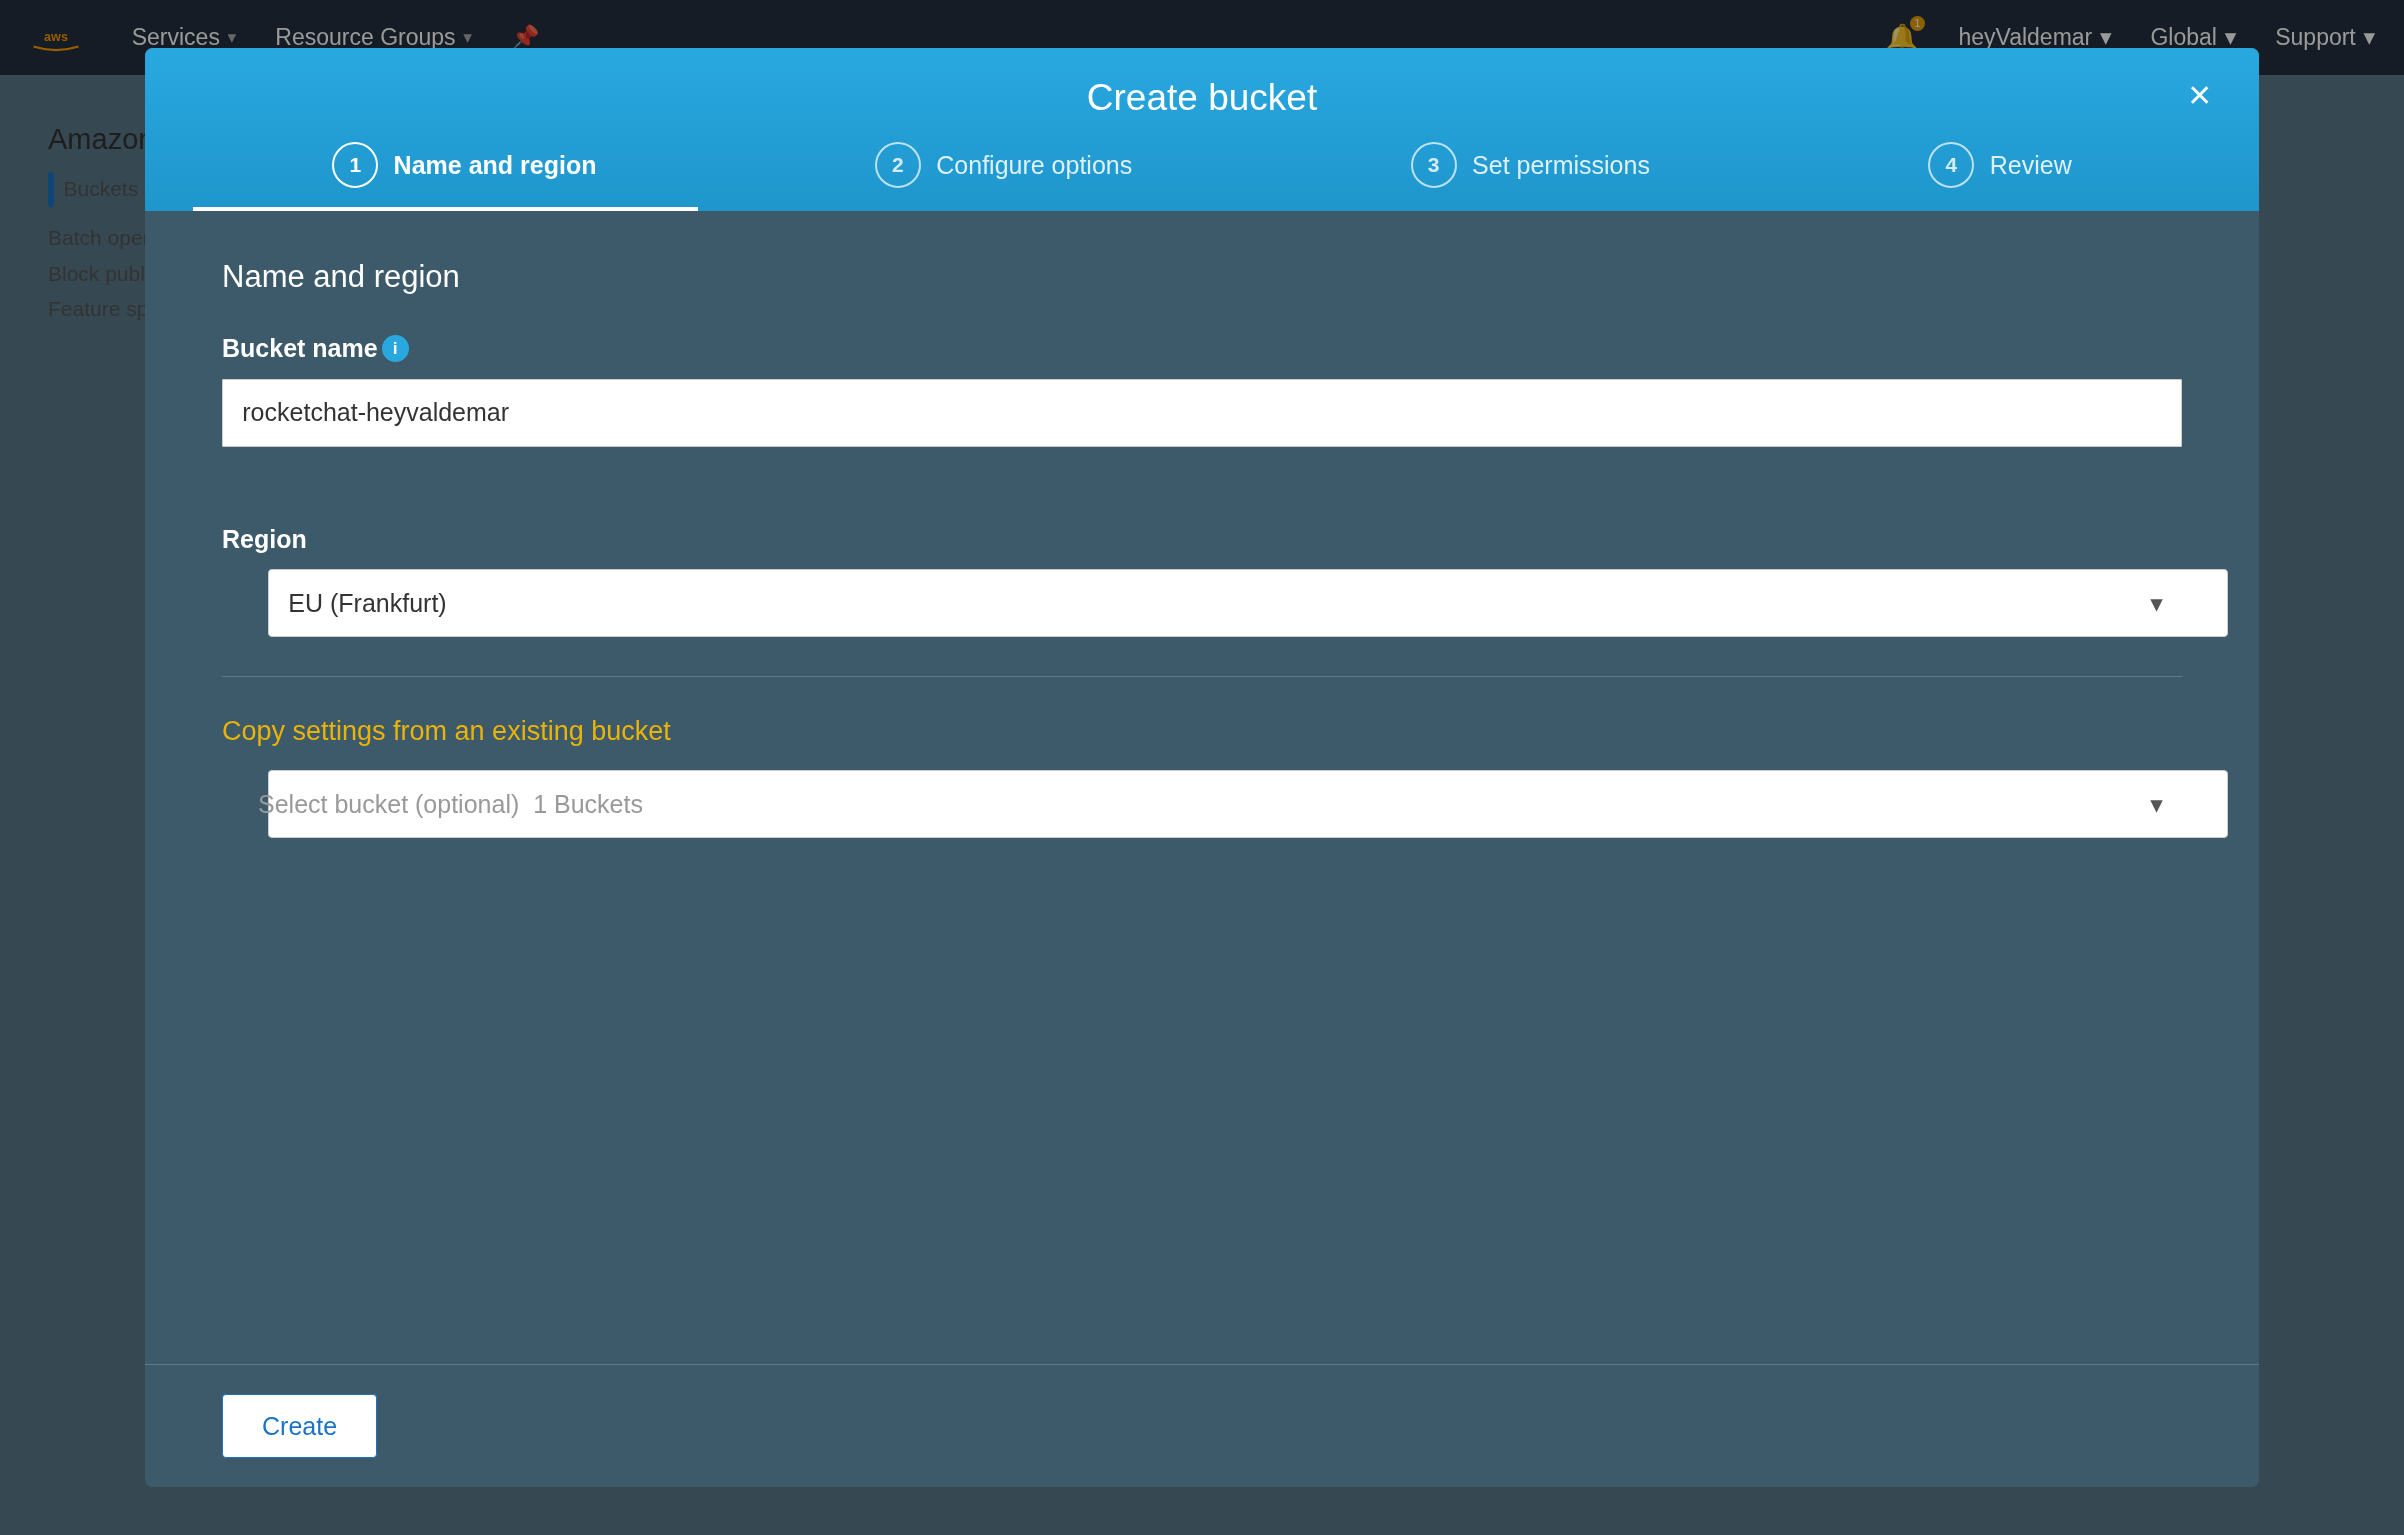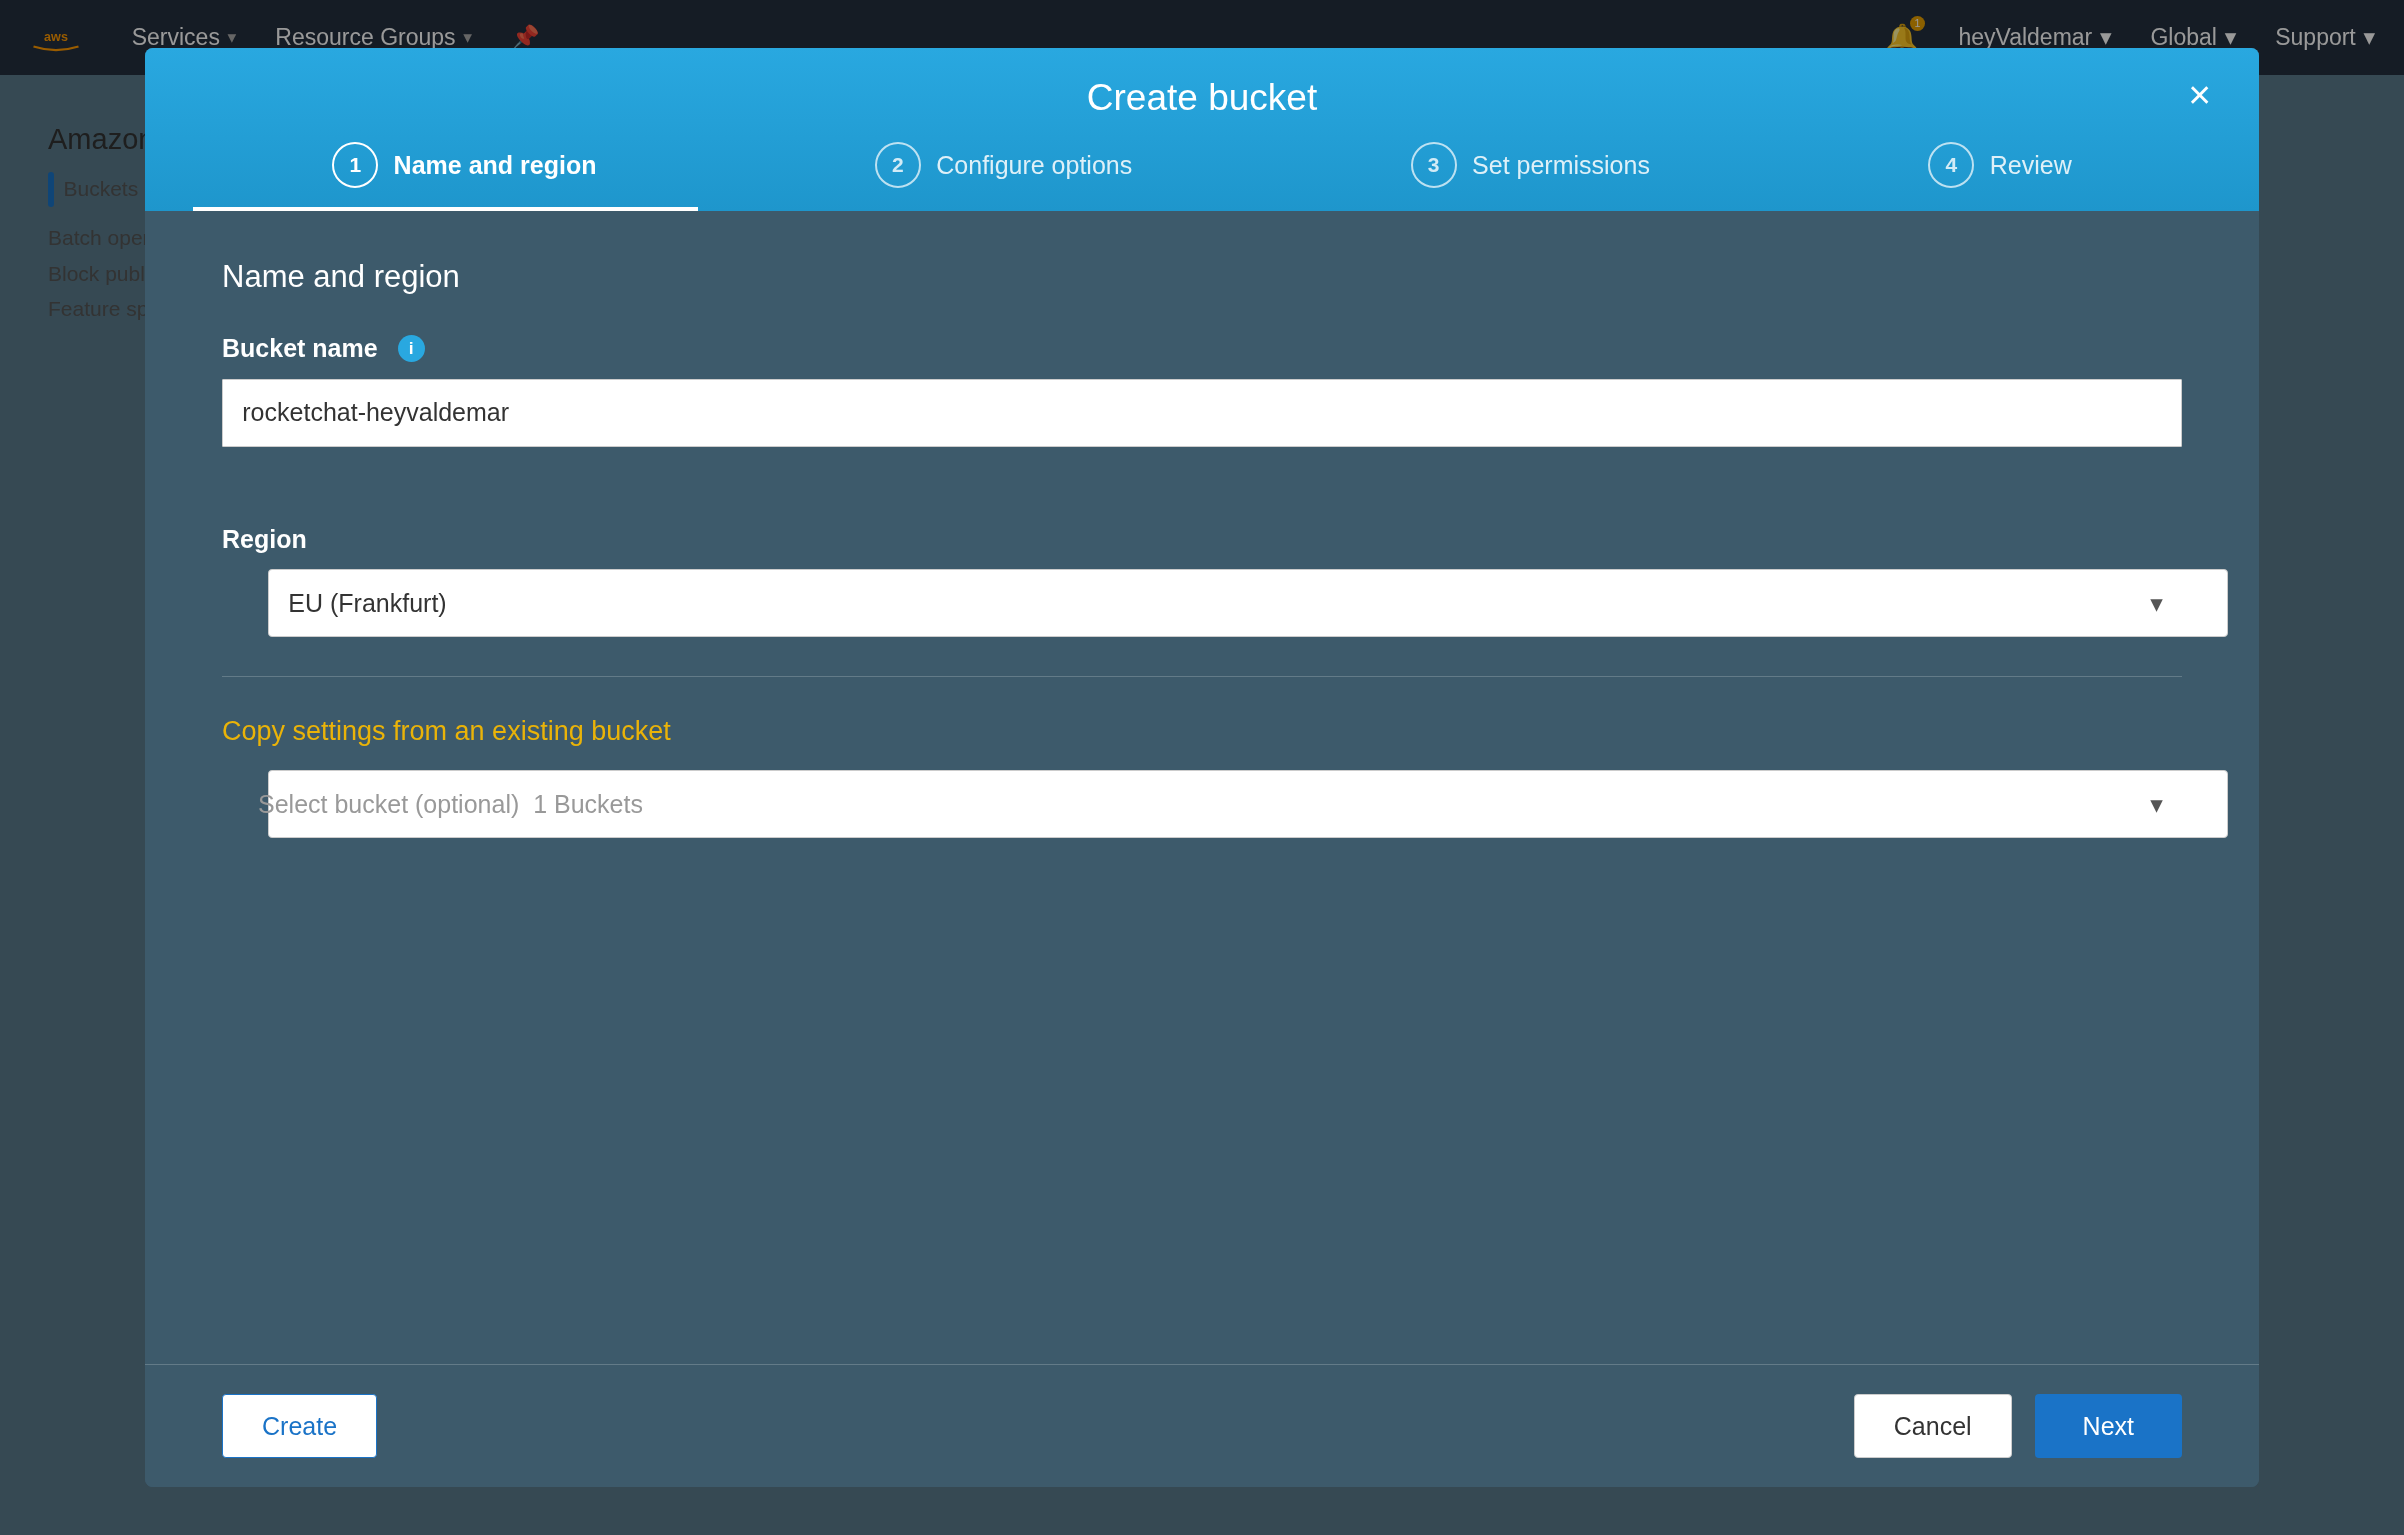--- a/index.html
+++ b/index.html
@@ -203,21 +203,21 @@
       margin-bottom: 39px;
     }
 
     .field-label {
       font-size: 25px;
       font-weight: 700;
       color: #fff;
       margin-bottom: 15.4px;
       display: flex;
       align-items: center;
-      gap: 20px;
+      gap: 4px;
     }
     .info-icon {
       width: 27px;
       height: 27px;
       border-radius: 50%;
       background: #29a8e0;
       color: #fff;
       font-size: 17.4px;
       display: flex;
       align-items: center;
@@ -452,20 +452,16 @@
           <option value="" disabled="" selected=""></option>
         </select>
         <span style="position:absolute;left:36px;top:50%;transform:translateY(-50%);font-size:25px;color:#999;pointer-events:none;">Select bucket (optional)&nbsp;&nbsp;1 Buckets</span>
         <span class="select-chevron">▾</span>
       </div>
     </div>
   </div>
 
   <div class="modal-footer">
     <button class="btn-create">Create</button>
-    <div class="footer-right">
-      <button class="btn-cancel">Cancel</button>
-      <button class="btn-next">Next</button>
-    </div>
   </div>
 
 </div>
 
 
 </body></html>

